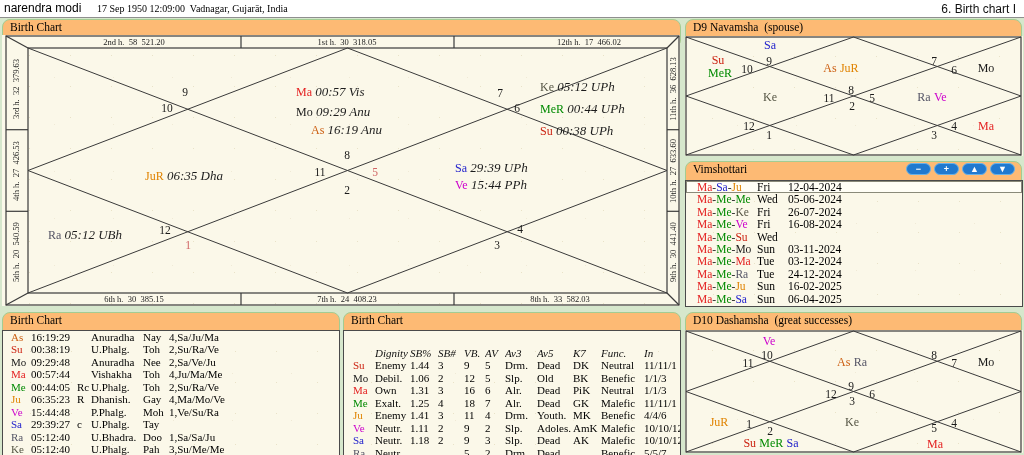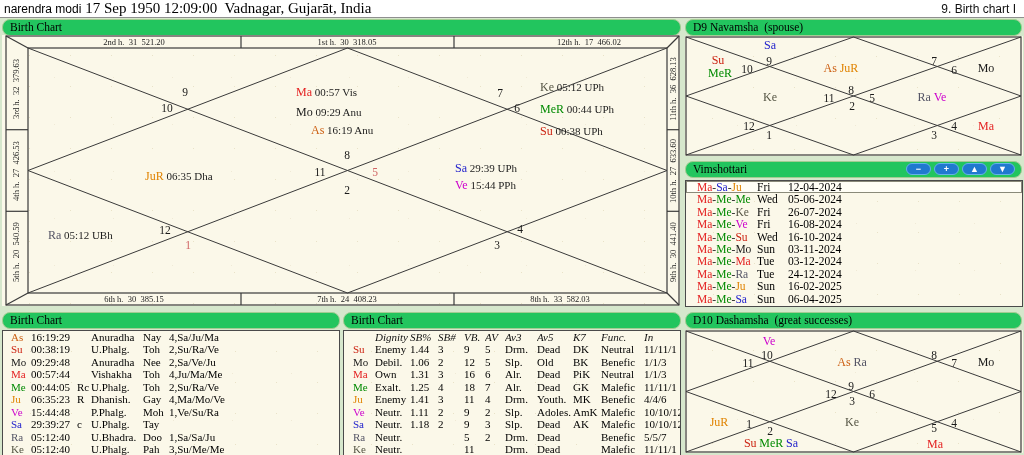--- a/index.html
+++ b/index.html
@@ -5,42 +5,42 @@
   html,body{margin:0;padding:0;}
   body{width:1024px;height:455px;overflow:hidden;background:#d6e7cc;
        font-family:"Liberation Serif",serif;-webkit-font-smoothing:antialiased;}
   .page{position:relative;width:1024px;height:455px;}
 
   
   .topbar{position:absolute;left:0;top:0;width:1024px;height:17px;background:#ffffff;
           border-bottom:1px solid #8f8f8f;display:flex;justify-content:space-between;align-items:center;}
   .topbar-left{padding-left:4px;font-size:12px;color:#000;white-space:pre;}
   .t-name{font-family:"Liberation Sans",sans-serif;font-size:12px;}
-  .t-rest{font-family:"Liberation Serif",serif;font-size:15px;}
+  .t-rest{font-family:"Liberation Serif",serif;font-size:10px;margin-left:13px;}
   .topbar-right{padding-right:8px;font-family:"Liberation Sans",sans-serif;font-size:12px;color:#111;}
 
   
-  .pill{position:absolute;height:12px;background:#22c55e;border:1.5px solid #a3cc92;border-radius:8px;
-        font-size:11.5px;color:#000;padding:1px 6px 2px 7px;line-height:12px;white-space:pre;}
+  .pill{position:absolute;height:12px;background:#fdba74;border:1.5px solid #a3cc92;border-radius:8px;
+        font-size:11.5px;color:#000;padding:1px 6px 14px 7px;line-height:12px;white-space:pre;}
   .pill .pill-title{white-space:pre;}
 
   
   .cream{background-color:#fbf8e9;
          background-image:radial-gradient(#e9e2c8 0.8px, transparent 0.9px),
                           radial-gradient(#f0ead6 0.8px, transparent 0.9px);
          background-size:41px 31px,59px 47px;background-position:7px 5px,23px 19px;}
 
   .chartbox{position:absolute;}
   .chartbox svg{position:absolute;left:0;top:0;}
 
   .house-num{position:absolute;transform:translate(-50%,-50%);font-size:11.5px;color:#1a1a1a;white-space:nowrap;}
   .chart-label{position:absolute;white-space:pre;font-size:12px;line-height:12px;}
   .chart-label.center{transform:translate(-50%,-50%);}
   .chart-label.left{transform:translate(0,-50%);}
-  .tok-deg{font-size:11px;color:#1c1c1c;}
+  .tok-deg{font-size:13px;color:#1c1c1c;font-style:italic;}
 
   .margin-label{position:absolute;font-size:8.5px;color:#222;white-space:pre;transform:translate(-50%,-50%);}
   .margin-label.vert{transform:translate(-50%,-50%) rotate(-90deg);}
 
   
   .vim-pill{display:flex;justify-content:space-between;align-items:center;}
   .vim-buttons{display:flex;gap:3px;}
   .vbtn{width:25px;height:12px;border-radius:7px;background:#2079cf;border:1.5px solid #66b1e8;
         color:#fff;font-family:"Liberation Sans",sans-serif;font-weight:bold;font-size:9px;
         line-height:11px;text-align:center;cursor:pointer;padding:0;}
@@ -48,31 +48,31 @@
   .vrow{display:grid;grid-template-columns:60px 31px 1fr;padding-left:11px;height:12.4px;
         font-size:11.5px;line-height:12.4px;white-space:pre;}
   .vrow.selected{background:#fffef6;outline:1px solid #8a8a7a;outline-offset:-1px;}
   .vdash{color:#333;}
 
   
   .ttable{position:absolute;border:1px solid #4a4a4a;overflow:hidden;}
   .trow{display:grid;height:12.45px;font-size:11px;line-height:12.45px;white-space:pre;}
   .t1row{grid-template-columns:20px 46px 14px 52px 26px 1fr;padding-left:8px;}
   .t2row{grid-template-columns:22px 35px 28px 26px 21px 20px 32px 36px 28px 43px 1fr;padding-left:9px;}
-  .thead{font-style:italic;color:#111;}
+  .thead{font-style:italic;color:#111;margin-top:16px;}
   .cell{overflow:hidden;}
 </style>
 </head>
 <body>
 
 <div class="page">
 
   <div class="topbar">
     <div class="topbar-left"><span class="t-name">narendra modi</span><span class="t-rest"> 17 Sep 1950 12:09:00  Vadnagar, Gujarāt, India</span></div>
-    <div class="topbar-right">9. Birth chart I</div>
+    <div class="topbar-right">6. Birth chart I</div>
   </div>
 
   <div class="pill" style="left:2px;top:19px;width:664px;"><span class="pill-title">Birth Chart</span></div>
 
   <div class="chartbox cream" style="left:2px;top:35px;width:678px;height:271px;">
     <svg width="678" height="271" viewBox="0 0 678 271">
       <g stroke="#3a3a3a" stroke-width="1.2" fill="none">
         <rect x="4" y="1" width="673" height="269"></rect>
         <rect x="26" y="13" width="639" height="245"></rect>
         <line x1="4" y1="1" x2="26" y2="13"></line>
@@ -87,21 +87,21 @@
           <line x1="4" y1="176.3" x2="26" y2="176.3"></line>
         <line x1="665" y1="94.7" x2="677" y2="94.7"></line>
           <line x1="665" y1="176.3" x2="677" y2="176.3"></line>
       </g>
       <g stroke="#3a3a3a" stroke-width="1" fill="none">
         <line x1="26" y1="13" x2="665" y2="258"></line>
         <line x1="665" y1="13" x2="26" y2="258"></line>
         <polygon points="345.5,13 665,135.5 345.5,258 26,135.5"></polygon>
       </g>
     </svg>
-    <div class="margin-label" style="left:132px;top:7px;">2nd h.  31  521.20</div>
+    <div class="margin-label" style="left:132px;top:7px;">2nd h.  58  521.20</div>
     <div class="margin-label" style="left:345px;top:7px;">1st h.  30  318.05</div>
     <div class="margin-label" style="left:558px;top:7px;margin-left:29px;">12th h.  17  466.02</div>
     <div class="margin-label" style="left:132px;top:264px;">6th h.  30  385.15</div>
     <div class="margin-label" style="left:345px;top:264px;">7th h.  24  408.23</div>
     <div class="margin-label" style="left:558px;top:264px;">8th h.  33  582.03</div>
     <div class="margin-label vert" style="left:14px;top:54px;">3rd h.  32  379.63</div>
     <div class="margin-label vert" style="left:14px;top:136px;">4th h.  27  426.53</div>
     <div class="margin-label vert" style="left:14px;top:217px;">5th h.  20  540.59</div>
     <div class="margin-label vert" style="left:671px;top:54px;">11th h.  36  628.13</div>
     <div class="margin-label vert" style="left:671px;top:136px;">10th h.  27  633.60</div>
@@ -194,21 +194,21 @@
 
   <div class="pill vim-pill" style="left:685px;top:161px;width:322px;">
     <span class="pill-title">Vimshottari</span>
     <span class="vim-buttons" id="vim-buttons"><button class="vbtn">−</button><button class="vbtn">+</button><button class="vbtn">▲</button><button class="vbtn">▼</button></span>
   </div>
   <div class="vtable cream" id="vim-table" style="left:685px;top:180px;width:336px;height:125px;">
       <div class="vrow selected"><span class="cell"><span style="color: rgb(228, 34, 34);">Ma</span><span class="vdash">-</span><span style="color: rgb(34, 34, 204);">Sa</span><span class="vdash">-</span><span style="color: rgb(224, 131, 0);">Ju</span></span><span class="cell">Fri</span><span class="cell">12-04-2024</span></div>
       <div class="vrow"><span class="cell"><span style="color: rgb(228, 34, 34);">Ma</span><span class="vdash">-</span><span style="color: rgb(0, 138, 0);">Me</span><span class="vdash">-</span><span style="color: rgb(0, 138, 0);">Me</span></span><span class="cell">Wed</span><span class="cell">05-06-2024</span></div>
       <div class="vrow"><span class="cell"><span style="color: rgb(228, 34, 34);">Ma</span><span class="vdash">-</span><span style="color: rgb(0, 138, 0);">Me</span><span class="vdash">-</span><span style="color: rgb(85, 85, 68);">Ke</span></span><span class="cell">Fri</span><span class="cell">26-07-2024</span></div>
       <div class="vrow"><span class="cell"><span style="color: rgb(228, 34, 34);">Ma</span><span class="vdash">-</span><span style="color: rgb(0, 138, 0);">Me</span><span class="vdash">-</span><span style="color: rgb(204, 0, 204);">Ve</span></span><span class="cell">Fri</span><span class="cell">16-08-2024</span></div>
-      <div class="vrow"><span class="cell"><span style="color: rgb(228, 34, 34);">Ma</span><span class="vdash">-</span><span style="color: rgb(0, 138, 0);">Me</span><span class="vdash">-</span><span style="color: rgb(204, 34, 17);">Su</span></span><span class="cell">Wed</span><span class="cell">16-10-2024</span></div>
+      <div class="vrow"><span class="cell"><span style="color: rgb(228, 34, 34);">Ma</span><span class="vdash">-</span><span style="color: rgb(0, 138, 0);">Me</span><span class="vdash">-</span><span style="color: rgb(204, 34, 17);">Su</span></span><span class="cell">Wed</span></div>
       <div class="vrow"><span class="cell"><span style="color: rgb(228, 34, 34);">Ma</span><span class="vdash">-</span><span style="color: rgb(0, 138, 0);">Me</span><span class="vdash">-</span><span style="color: rgb(26, 26, 26);">Mo</span></span><span class="cell">Sun</span><span class="cell">03-11-2024</span></div>
       <div class="vrow"><span class="cell"><span style="color: rgb(228, 34, 34);">Ma</span><span class="vdash">-</span><span style="color: rgb(0, 138, 0);">Me</span><span class="vdash">-</span><span style="color: rgb(228, 34, 34);">Ma</span></span><span class="cell">Tue</span><span class="cell">03-12-2024</span></div>
       <div class="vrow"><span class="cell"><span style="color: rgb(228, 34, 34);">Ma</span><span class="vdash">-</span><span style="color: rgb(0, 138, 0);">Me</span><span class="vdash">-</span><span style="color: rgb(85, 85, 102);">Ra</span></span><span class="cell">Tue</span><span class="cell">24-12-2024</span></div>
       <div class="vrow"><span class="cell"><span style="color: rgb(228, 34, 34);">Ma</span><span class="vdash">-</span><span style="color: rgb(0, 138, 0);">Me</span><span class="vdash">-</span><span style="color: rgb(224, 131, 0);">Ju</span></span><span class="cell">Sun</span><span class="cell">16-02-2025</span></div>
       <div class="vrow"><span class="cell"><span style="color: rgb(228, 34, 34);">Ma</span><span class="vdash">-</span><span style="color: rgb(0, 138, 0);">Me</span><span class="vdash">-</span><span style="color: rgb(34, 34, 204);">Sa</span></span><span class="cell">Sun</span><span class="cell">06-04-2025</span></div>
     </div>
 
   <div class="pill" style="left:685px;top:312px;width:322px;"><span class="pill-title">D10 Dashamsha  (great successes)</span></div>
   <div class="chartbox cream" style="left:685px;top:330px;width:338px;height:123px;">
     <svg width="338" height="123" viewBox="0 0 338 123">

